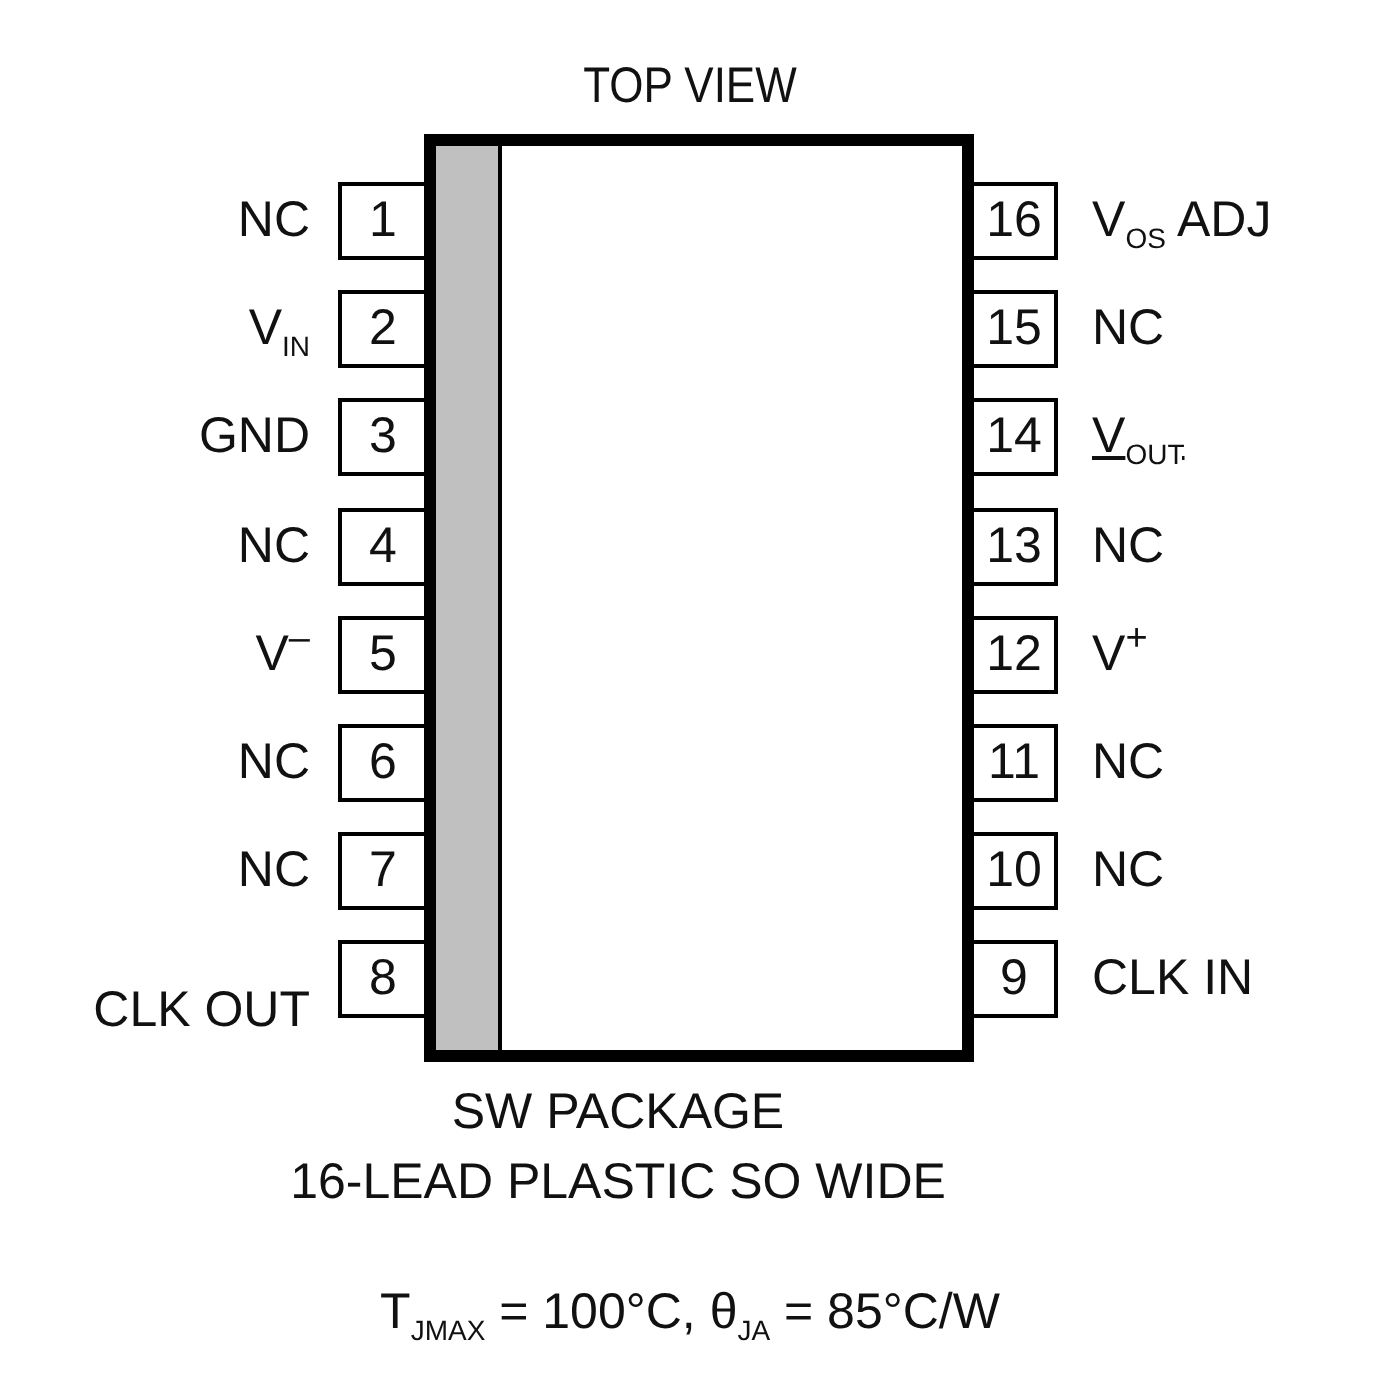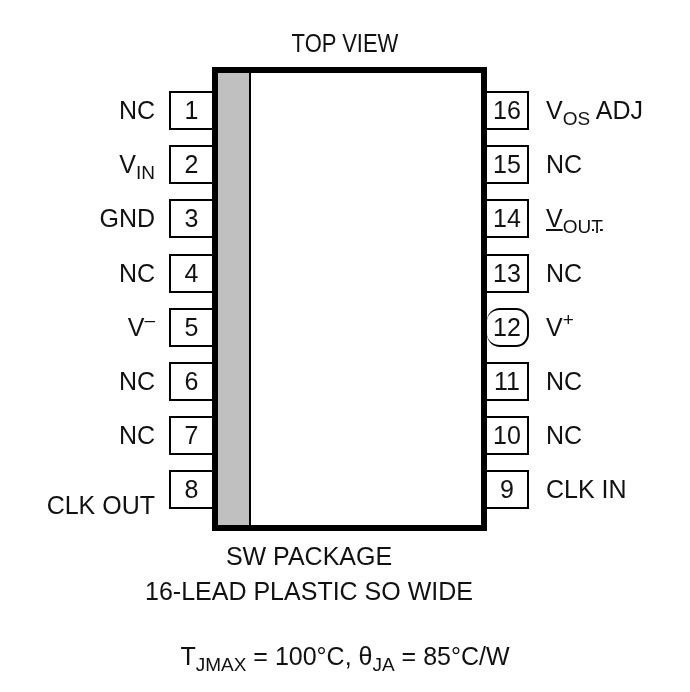--- a/index.html
+++ b/index.html
@@ -7,21 +7,21 @@
   .title{position:absolute;left:0;width:690px;text-align:center;font-size:25px;transform:scaleX(0.88);}
   #top-view{top:29px;left:0;}
   .pkg{position:absolute;left:212px;top:67px;width:263px;height:452px;border:6px solid #000;background:#fff;}
   .stripe{position:absolute;left:0;top:0;width:31px;height:100%;background:#c0c0c0;border-right:2px solid #000;}
   .pin{position:absolute;width:41px;height:35px;border:2px solid #000;background:#fff;font-size:25px;line-height:35px;text-align:center;}
   .pin.l{left:169px;border-right:none;}
   .pin.r{left:487px;border-left:none;width:40px;}
   .lbl{position:absolute;font-size:25px;line-height:35px;white-space:nowrap;}
   .lbl.l{right:535px;text-align:right;}
   .lbl.r{left:546px;text-align:left;}
-  sub{font-size:19px;vertical-align:-6px;line-height:0;}
+  sub{font-size:14px;vertical-align:-6px;line-height:0;}
   sup{font-size:19px;vertical-align:10px;line-height:0;}
   .cap{position:absolute;left:0;width:618px;text-align:center;font-size:25px;}
   .therm{position:absolute;left:0;width:690px;text-align:center;font-size:25px;top:642px;}
 </style>
 </head>
 <body>
 
 <div id="top-view" class="title">TOP VIEW</div>
 
 <div class="pkg">
@@ -46,21 +46,21 @@
     <div class="pin l" style="top: 470px;">8</div>
     <div class="lbl l" style="top: 472px; margin-top: 16px;"><span>CLK OUT</span></div>
     <div class="pin r" style="top: 91px;">16</div>
     <div class="lbl r" style="top: 93px;"><span>V</span><sub>OS</sub><span style="white-space: pre;"> ADJ</span></div>
     <div class="pin r" style="top: 145px; text-align: center;">15</div>
     <div class="lbl r" style="top: 147px;"><span>NC</span></div>
     <div class="pin r" style="top: 199px;">14</div>
     <div class="lbl r" style="top: 201px; text-decoration: underline;"><span>V</span><sub>OUT</sub></div>
     <div class="pin r" style="top: 254px;">13</div>
     <div class="lbl r" style="top: 256px;"><span>NC</span></div>
-    <div class="pin r" style="top: 308px; border-radius: 13px;">12</div>
+    <div class="pin r" style="top: 308px;">12</div>
     <div class="lbl r" style="top: 310px;"><span>V</span><sup>+</sup></div>
     <div class="pin r" style="top: 362px;">11</div>
     <div class="lbl r" style="top: 364px;"><span>NC</span></div>
     <div class="pin r" style="top: 416px;">10</div>
     <div class="lbl r" style="top: 418px;"><span>NC</span></div>
     <div class="pin r" style="top: 470px;">9</div>
     <div class="lbl r" style="top: 472px;"><span>CLK IN</span></div>
   </div>
 
 <div class="cap" style="top:542px;">SW PACKAGE</div>

